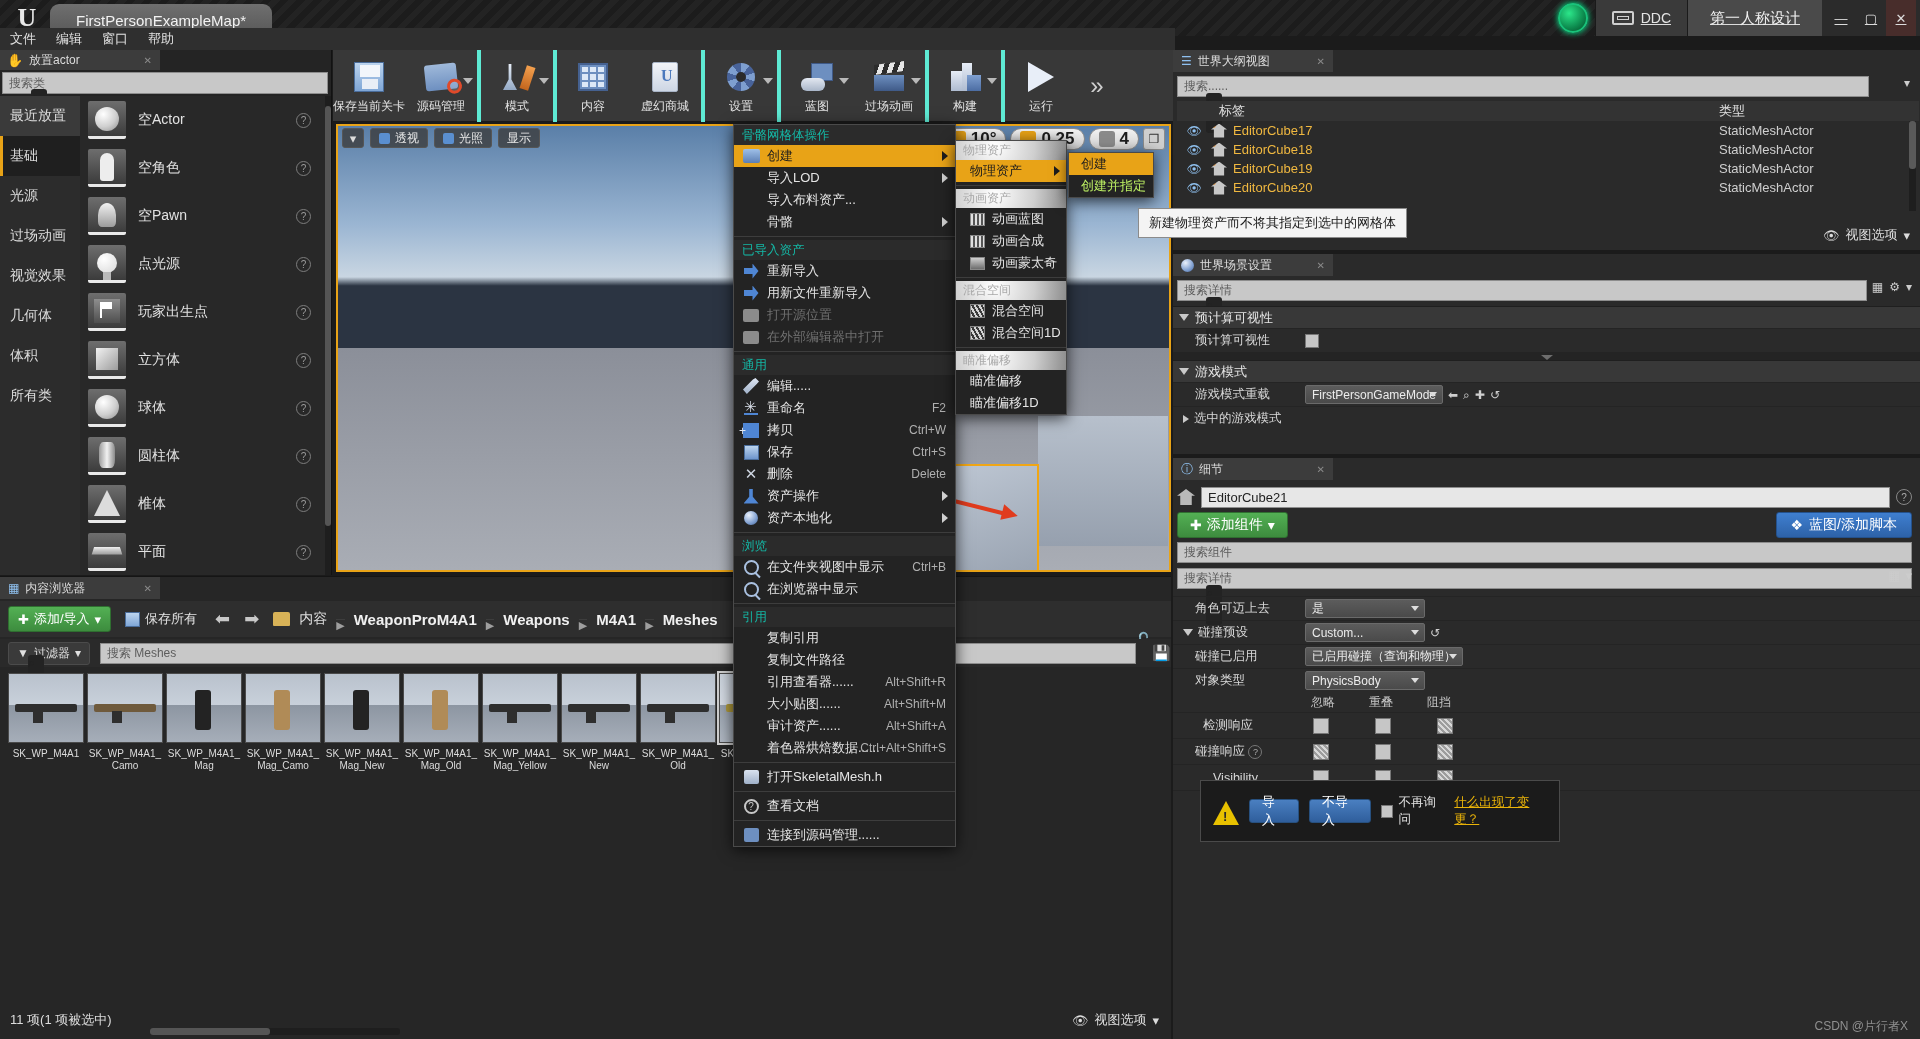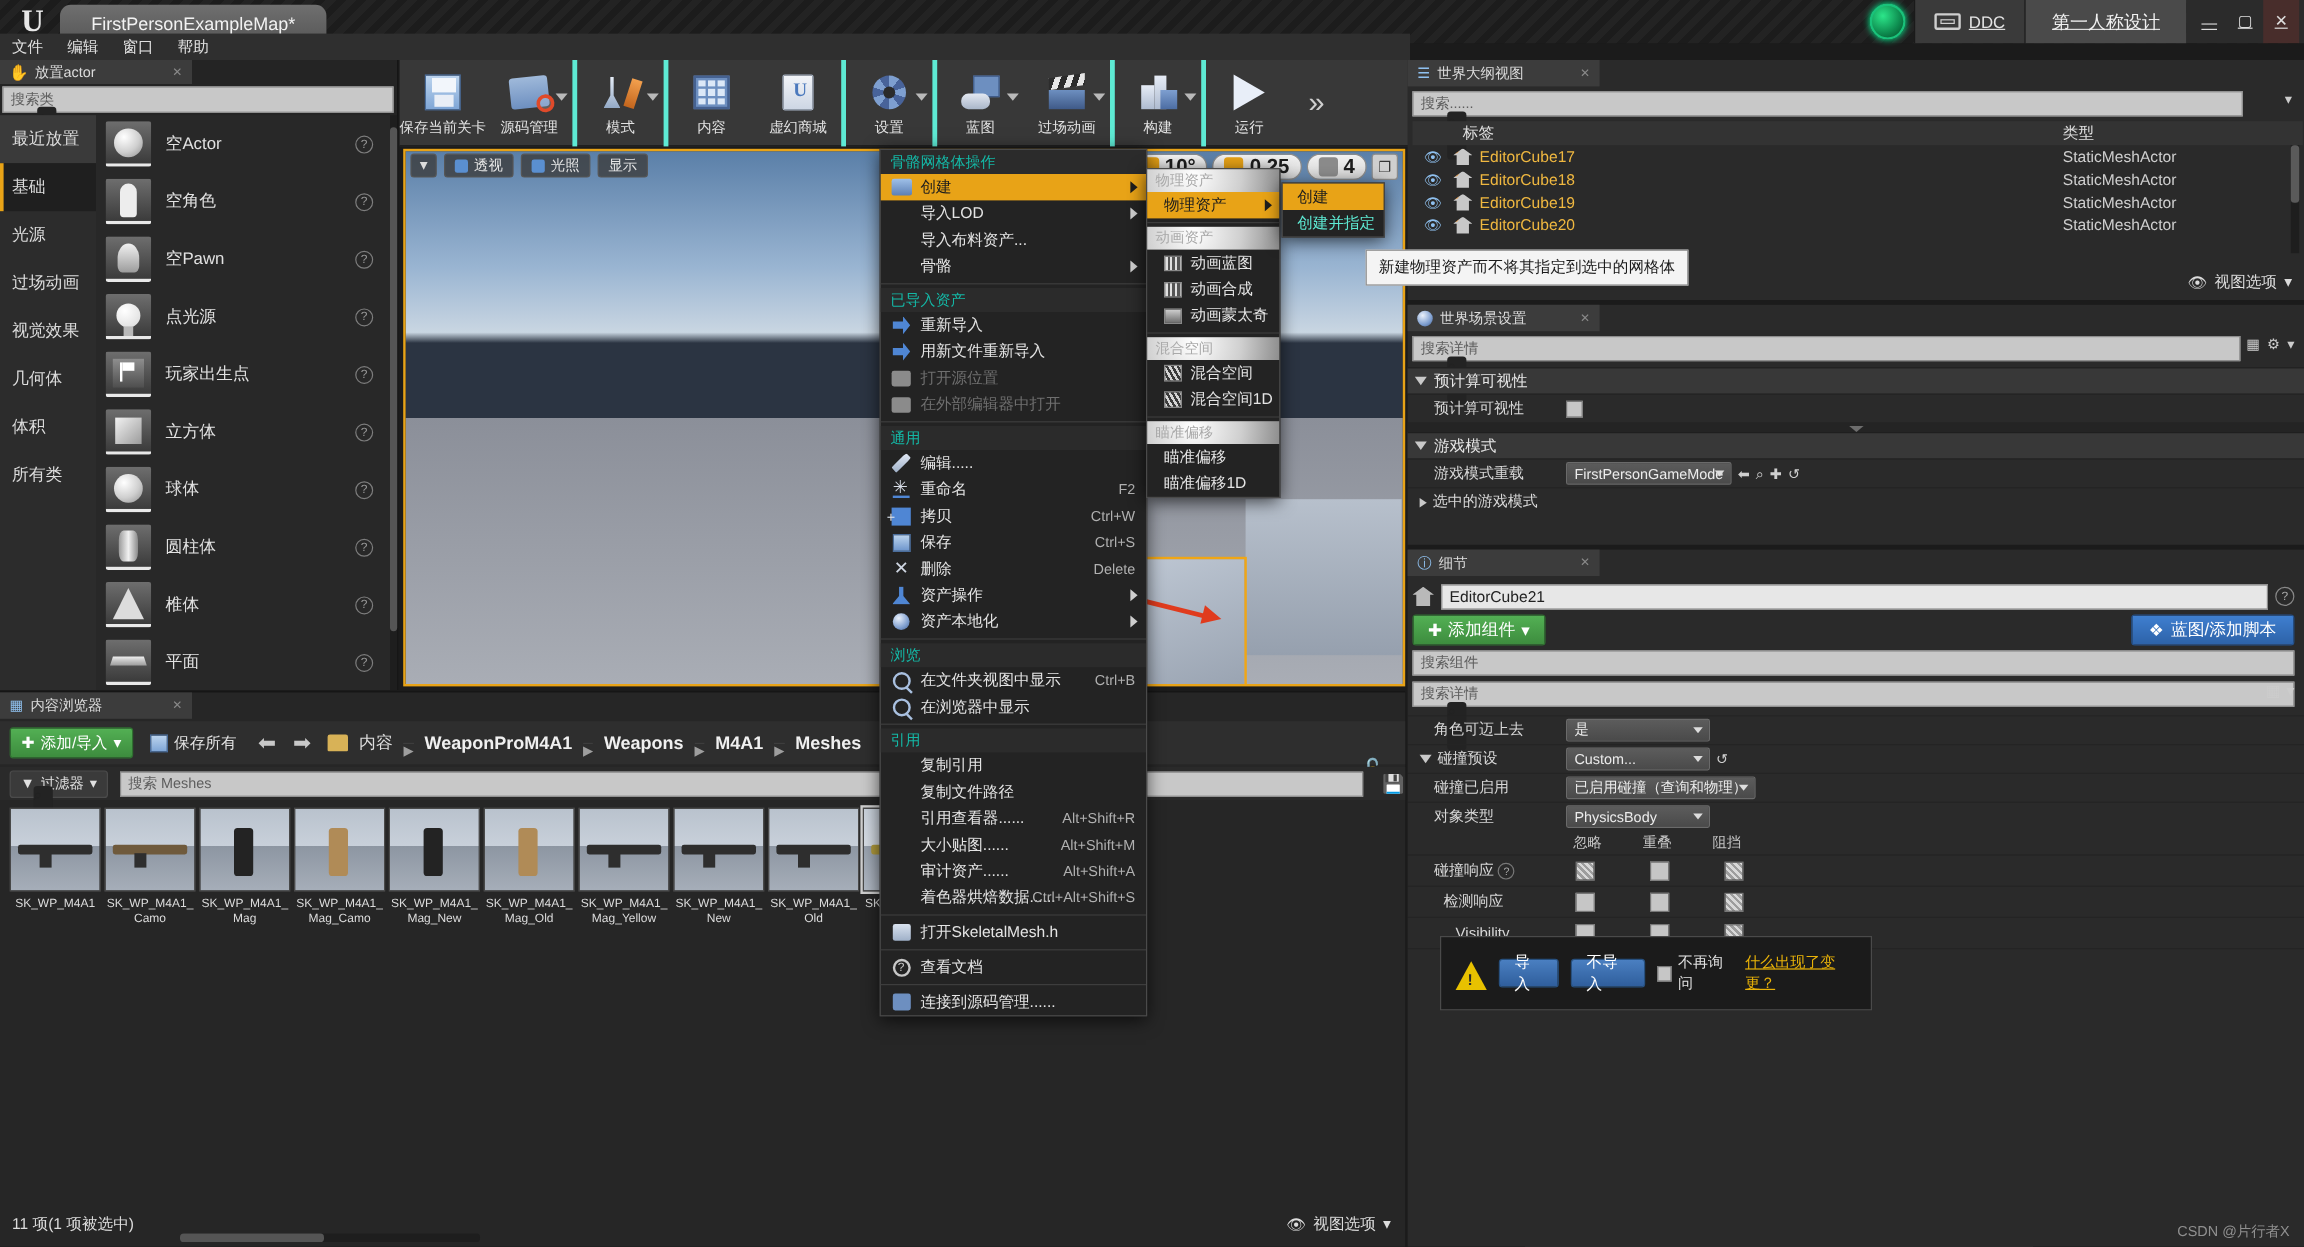--- a/index.html
+++ b/index.html
@@ -264,21 +264,21 @@
   .sub1 .sh{height:19px;display:flex;align-items:center;padding-left:7px;font-size:12px;color:#a9a9a9;}
   .sub1 .si{height:22px;display:flex;align-items:center;padding-left:14px;gap:7px;font-size:13px;color:#e4e4e4;position:relative;}
   .sub1 .si.hl{background:#e8a317;color:#1d1d1d;}
   .sub1 .si .ar{position:absolute;right:6px;width:0;height:0;border-top:5px solid transparent;border-bottom:5px solid transparent;border-left:6px solid #1d1d1d;}
   .anic{width:15px;height:13px;background:repeating-linear-gradient(90deg,#e0e0e0 0 2px,#555 2px 4px);border:1px solid #888;}
   .anic.b{background:linear-gradient(#cfcfcf,#6d6d6d);}
   .bsic{width:15px;height:14px;background:repeating-linear-gradient(60deg,#d5d5d5 0 2px,#3b3b3b 2px 4px);border:1px solid #888;}
 
   
   .sub2{position:absolute;left:1068px;top:152px;width:86px;background:#232323;border:1px solid #4a4a4a;z-index:50;box-shadow:0 3px 14px rgba(0,0,0,.7);}
-  .sub2 .si{height:22px;display:flex;align-items:center;padding-left:12px;font-size:13px;color:#5eead4;}
+  .sub2 .si{height:22px;display:flex;align-items:center;padding-left:12px;font-size:13px;color:#bef264;}
   .sub2 .si.hl{background:#e8a317;color:#1d1d1d;}
 
   
   .tip{position:absolute;left:1138px;top:208px;height:30px;background:#f4f4f4;border:1px solid #8b8b8b;display:flex;align-items:center;padding:0 10px;font-size:13px;color:#1a1a1a;z-index:60;}
 </style>
 </head>
 <body>
 
 <div id="root">
 
@@ -980,31 +980,31 @@
       </div>
       <div class="chanhdr">
         <span class="k"></span>
         <span class="cols">
           <span>忽略</span>
           <span>重叠</span>
           <span>阻挡</span>
         </span>
       </div>
       <div class="chanrow">
+        <span class="k" style="padding-left:30px">检测响应</span>
+        <span class="cols">
+            <span class="blank"></span>
+            <span class="blank"></span>
+            <span class="hatch"></span>
+          </span>
+      </div>
+      <div class="chanrow">
         <span class="k"><span>碰撞响应</span> <span class="q" style="display:inline-flex;width:14px;height:14px;border-radius:50%;border:1px solid #777;align-items:center;justify-content:center;font-size:9px;color:#aaa">?</span></span>
         <span class="cols">
             <span class="hatch"></span>
-            <span class="blank"></span>
-            <span class="hatch"></span>
-          </span>
-      </div>
-      <div class="chanrow">
-        <span class="k" style="padding-left:30px">检测响应</span>
-        <span class="cols">
-            <span class="blank"></span>
             <span class="blank"></span>
             <span class="hatch"></span>
           </span>
       </div>
       <div class="chanrow">
         <span class="k" style="padding-left:40px">Visibility</span>
         <span class="cols">
             <span class="blank"></span>
             <span class="blank"></span>
             <span class="hatch"></span>

